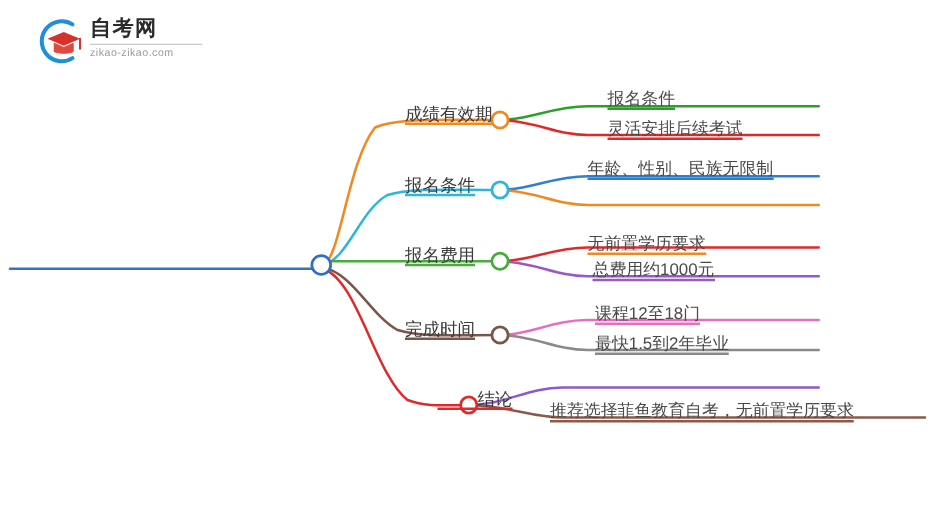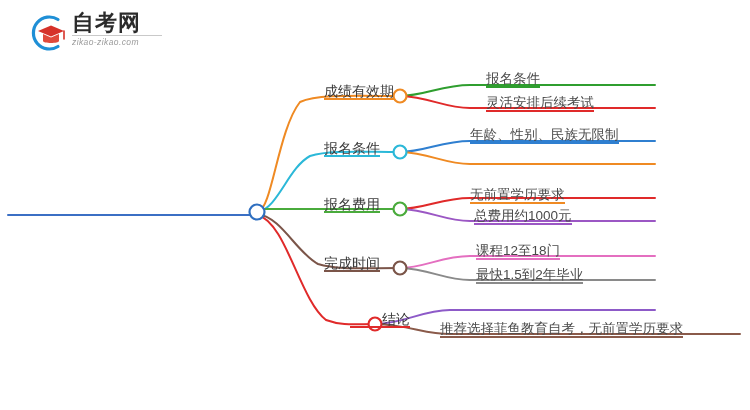--- a/index.html
+++ b/index.html
@@ -36,39 +36,38 @@
     position: absolute;
     left: 0; top: 2px;
     width: 40px; height: 38px;
   }
   #logo-text-block {
     position: absolute;
     left: 44px; top: 0px;
     width: 92px; height: 42px;
   }
   #logo-title {
-    font-size: 22px;
+    font-size: 17px;
     font-weight: 700;
     color: #2b2b2b;
     letter-spacing: 1px;
     line-height: 22px;
     white-space: nowrap;
   }
   #logo-rule {
     width: 90px;
     height: 1px;
     background: #c9c9c9;
     margin: 1px 0 1px 0;
   }
   #logo-sub {
     font-size: 8.5px;
     color: #9a9a9a;
     letter-spacing: 0.4px;
     white-space: nowrap;
-    font-style: italic;
   }
 
   
   #links {
     position: absolute;
     left: 0; top: 0;
     width: 750px; height: 410px;
   }
 
   

